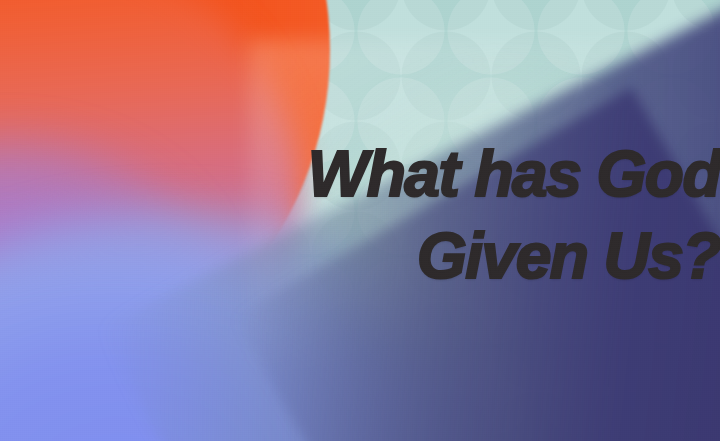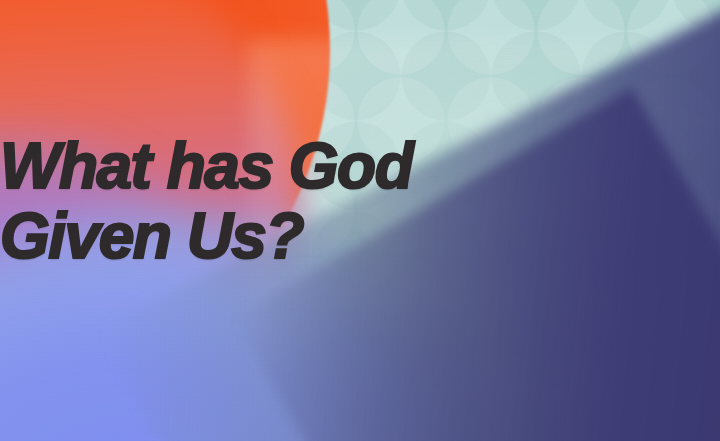--- a/index.html
+++ b/index.html
@@ -173,39 +173,39 @@
         rgba(255,255,255,0.05) 45%,
         rgba(255,255,255,0) 70%);
     filter: blur(10px);
   }
 
   
   .headline {
     position: absolute;
     left: 0;
     right: 0;
-    top: 132px;
-    text-align: left;
+    top: 140px;
+    text-align: right;
     z-index: 5;
   }
   .headline .line {
     display: block;
     color: #2e2a2b;
     font-family: "Liberation Sans", sans-serif;
     font-weight: 700;
     font-style: italic;
     font-size: 64px;
     line-height: 68px;
     letter-spacing: -1.5px;
     white-space: nowrap;
     -webkit-text-stroke: 2.2px #2e2a2b;
     text-shadow: 0 2px 2px rgba(0,0,0,0.12);
   }
   .headline .line-2 {
-    margin-top: 2px;
+    margin-top: 14px;
   }
 
   
   .grain {
     position: absolute;
     inset: 0;
     opacity: 0.10;
     background-image:
       repeating-linear-gradient(0deg,
         rgba(0,0,0,0.05) 0px, rgba(0,0,0,0.05) 1px,

